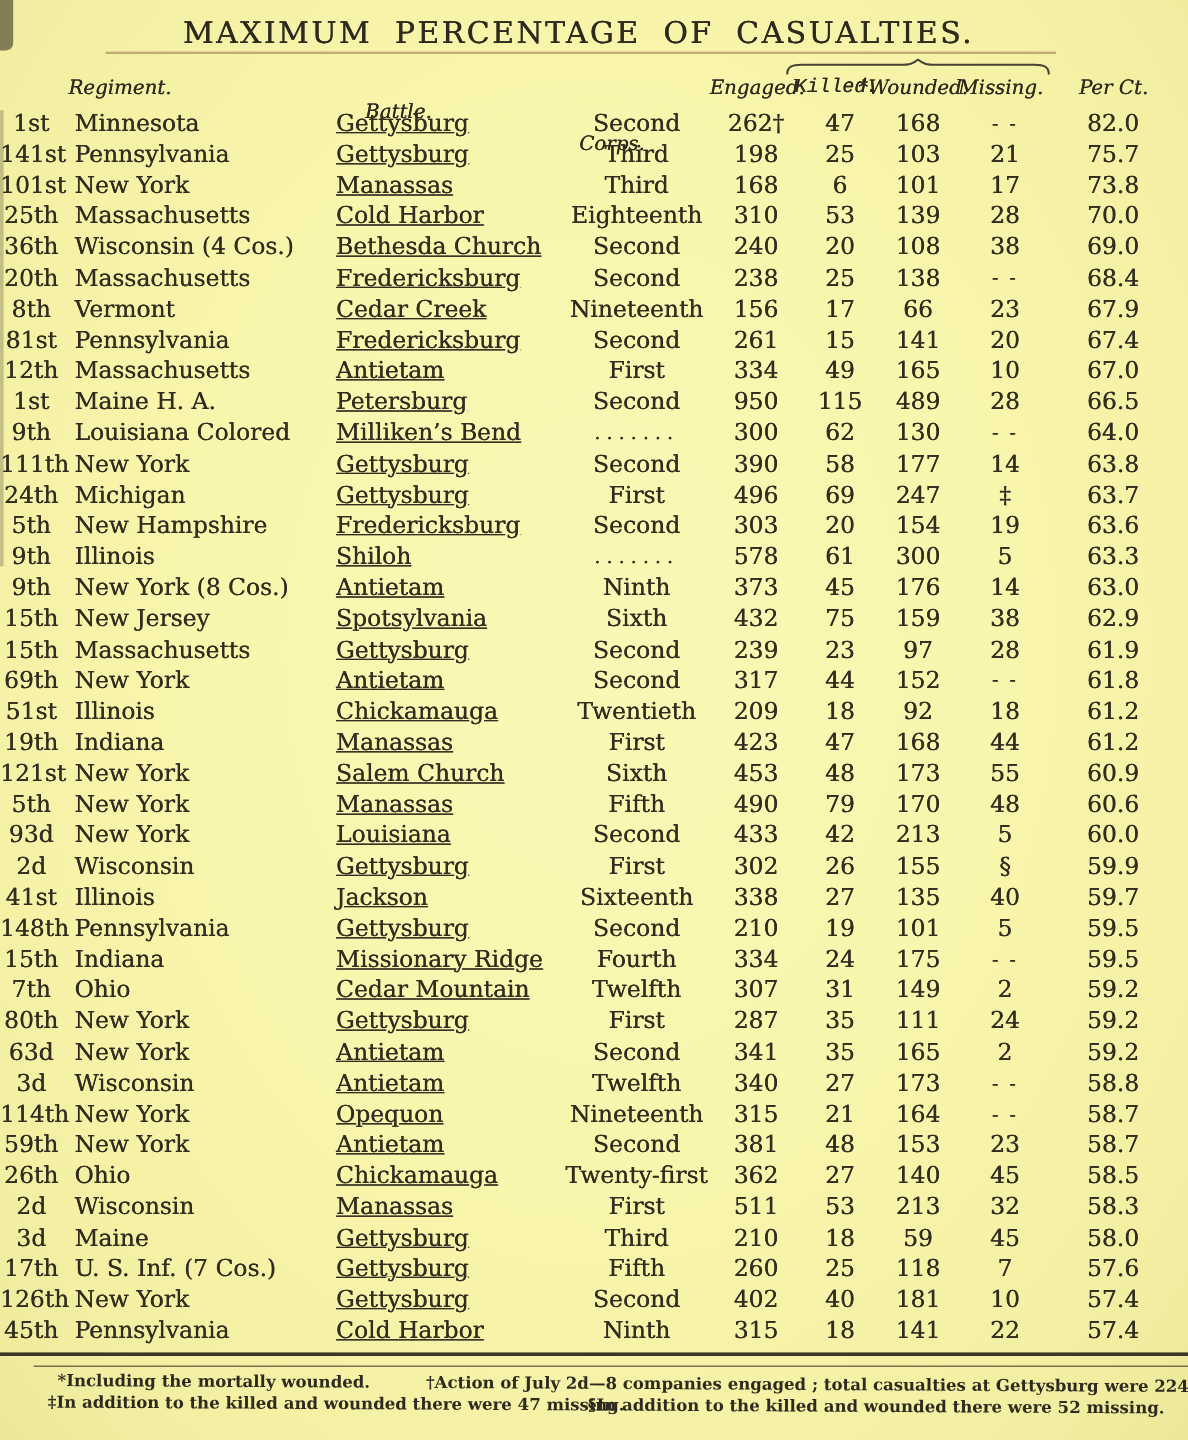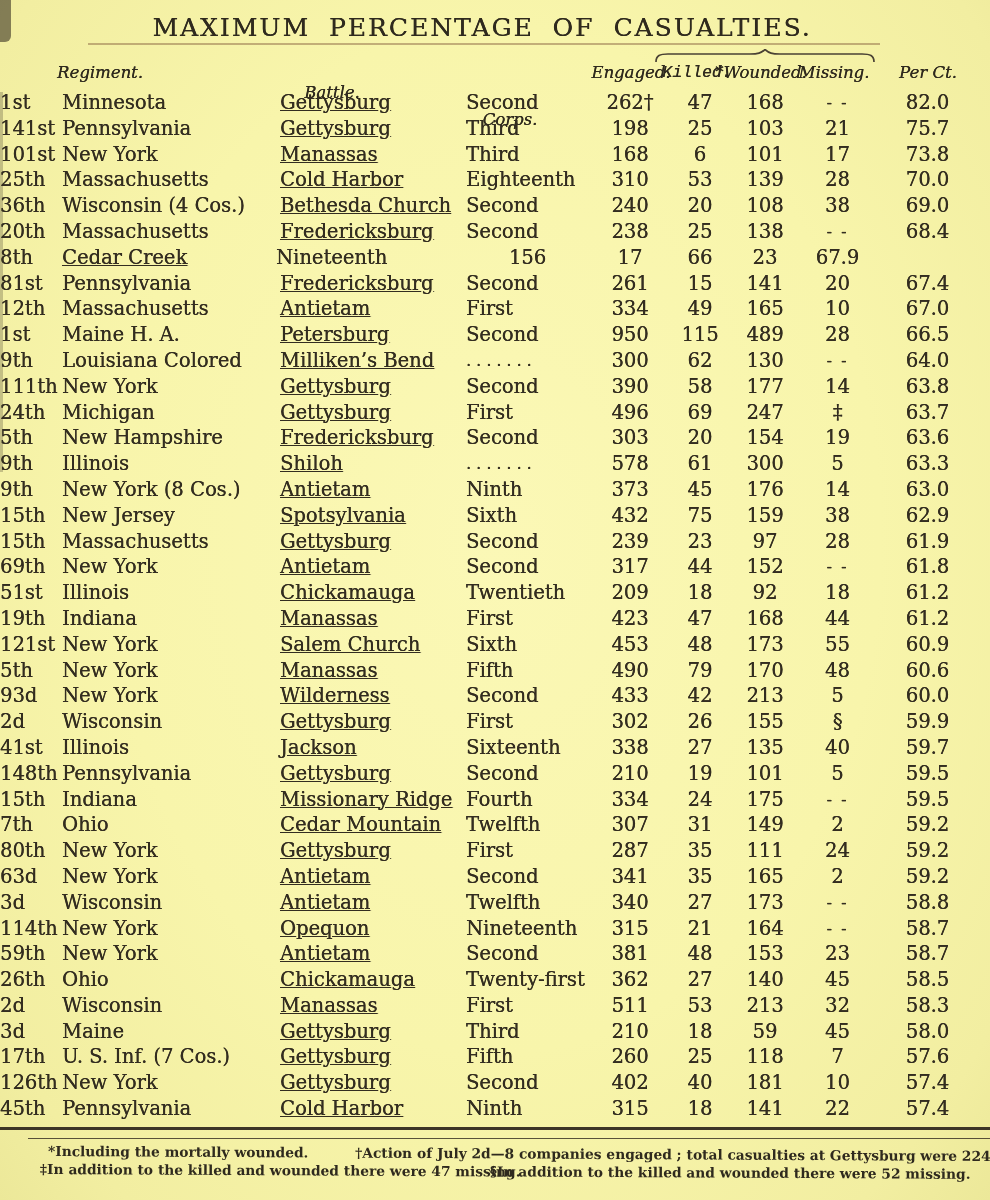--- a/index.html
+++ b/index.html
@@ -37,24 +37,24 @@
 
   .tbody { position:absolute; top:90px; left:0; width:975px; }
   .row {
     display:grid;
     grid-template-columns:52px 218px 190px 135px 70px 70px 60px 85px 95px;
     height:25.8px; line-height:25.8px;
     font-size:19.5px; white-space:nowrap;
     text-shadow:0.25px 0 0 currentColor;
   }
   .c        { overflow:visible; }
-  .c.num    { text-align:left; }
+  .c.num    { text-align:center; }
   .c.name   { padding-left:10px; }
   .c.battle { padding-left:10px;text-decoration:underline; }
-  .c.corps  { padding-left:6px; }
+  .c.corps  { padding-left:6px;text-align:center; }
   .c.n      { text-align:center; }
   .c.dots   { letter-spacing:5px; font-size:16px; }
   .c.dash   { letter-spacing:2px; font-size:16px; }
 
   .fn-rule-1 { position:absolute; top:1127px; left:0;  width:990px; height:2.5px; background:#3d3527; }
   .fn-rule-2 { position:absolute; top:1138px; left:28px; width:962px; height:1.4px; background:rgba(61,53,39,0.85); }
   .footnotes {
     position:absolute; top:0; left:0; width:990px; height:1200px;
     transform:rotate(0.3deg); transform-origin:40px 1150px;
     font-size:13.8px; font-weight:bold; color:#2f2a1e;
@@ -165,20 +165,21 @@
       <span class="c corps">Second</span>
       <span class="c n">238</span>
       <span class="c n">25</span>
       <span class="c n">138</span>
       <span class="c n dash">- -</span>
       <span class="c n">68.4</span>
     </div>
 
     <div class="row">
       <span class="c num">8th</span>
+      <span class="c name">Vermont</span>
       <span class="c battle">Cedar Creek</span>
       <span class="c corps">Nineteenth</span>
       <span class="c n">156</span>
       <span class="c n">17</span>
       <span class="c n">66</span>
       <span class="c n">23</span>
       <span class="c n">67.9</span>
     </div>
 
     <div class="row">
@@ -369,21 +370,21 @@
       <span class="c n">490</span>
       <span class="c n">79</span>
       <span class="c n">170</span>
       <span class="c n">48</span>
       <span class="c n">60.6</span>
     </div>
 
     <div class="row">
       <span class="c num">93d</span>
       <span class="c name">New York</span>
-      <span class="c battle">Wilderness</span>
+      <span class="c battle">Louisiana</span>
       <span class="c corps">Second</span>
       <span class="c n">433</span>
       <span class="c n">42</span>
       <span class="c n">213</span>
       <span class="c n">5</span>
       <span class="c n">60.0</span>
     </div>
 
     <div class="row">
       <span class="c num">2d</span>

